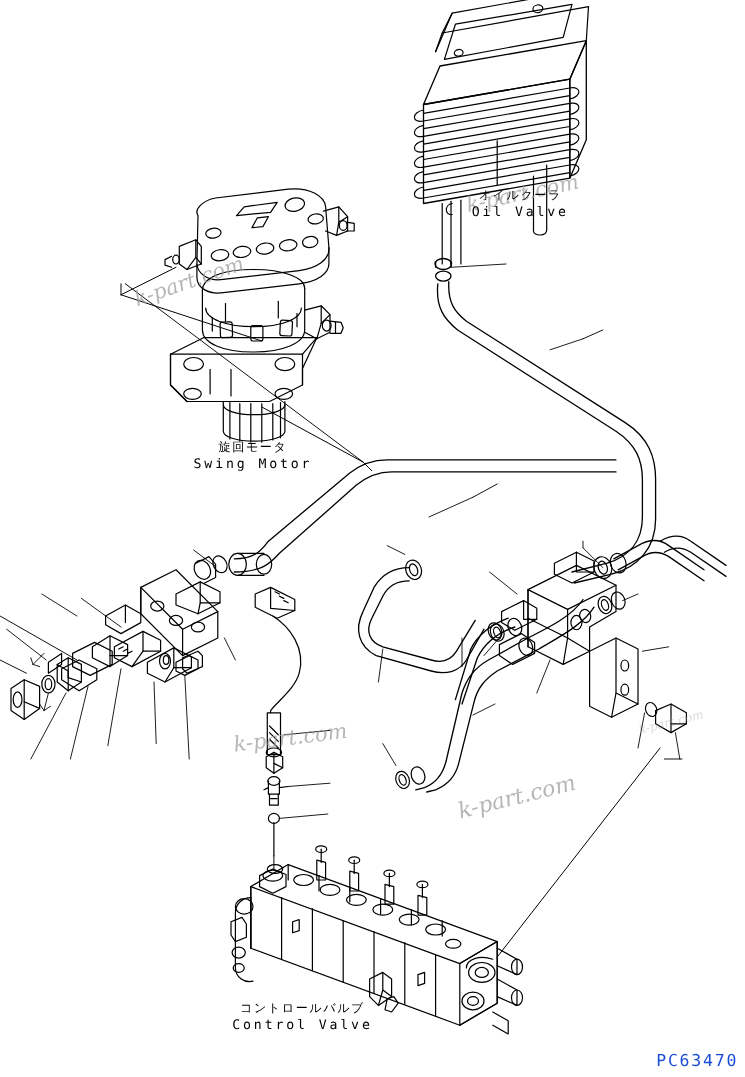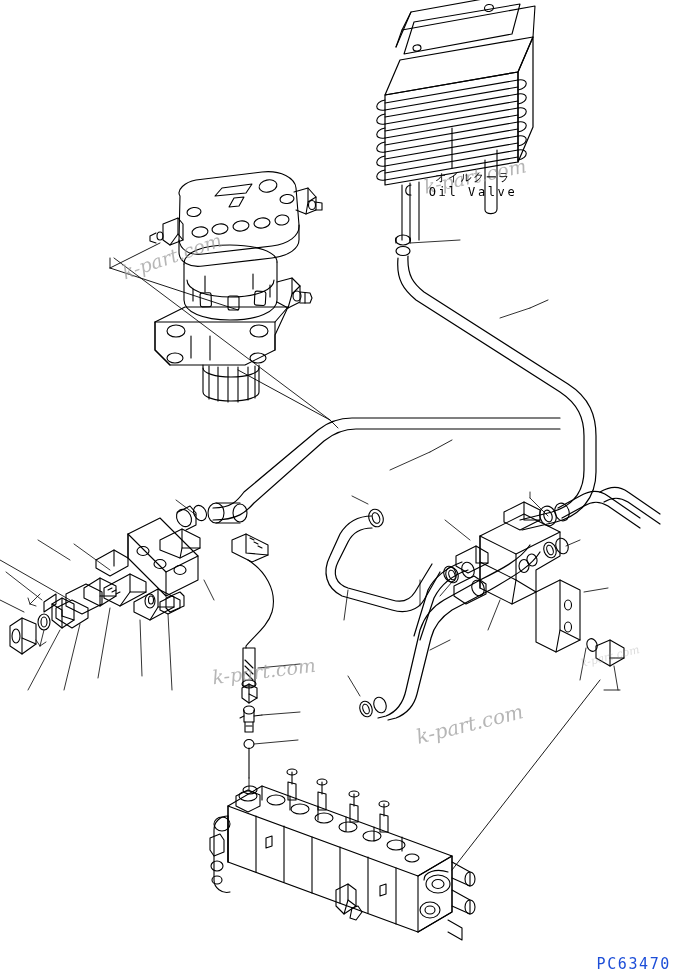--- a/index.html
+++ b/index.html
@@ -488,19 +488,25 @@
   <div class="wm" style="left:423px;top:165px;font-size:19px;transform:rotate(-12deg);">k-part.com</div>
   <div class="wm" style="left:212px;top:660px;font-size:19px;transform:rotate(-7deg);">k-part.com</div>
   <div class="wm" style="left:415px;top:712px;font-size:20px;transform:rotate(-14deg);">k-part.com</div>
   <div class="wm" style="left:580px;top:650px;font-size:11px;transform:rotate(-14deg);opacity:.35;">k-part.com</div>
 
   <div class="lbl" style="left:398px;top:170px;width:150px;">
     <span class="jp">オイルクーラ</span>
     <span class="en">Oil Valve</span>
   </div>
 
+  <div class="lbl" style="left:155px;top:399px;width:150px;">
+    <span class="jp">旋回モータ</span>
+    <span class="en">Swing Motor</span>
+  </div>
 
   <div class="lbl" style="left:180px;top:909px;width:190px;">
+    <span class="jp">コントロールバルブ</span>
+    <span class="en">Control Valve</span>
   </div>
 
   <div id="partno">PC63470</div>
 
 </div>
 
 </body></html>

